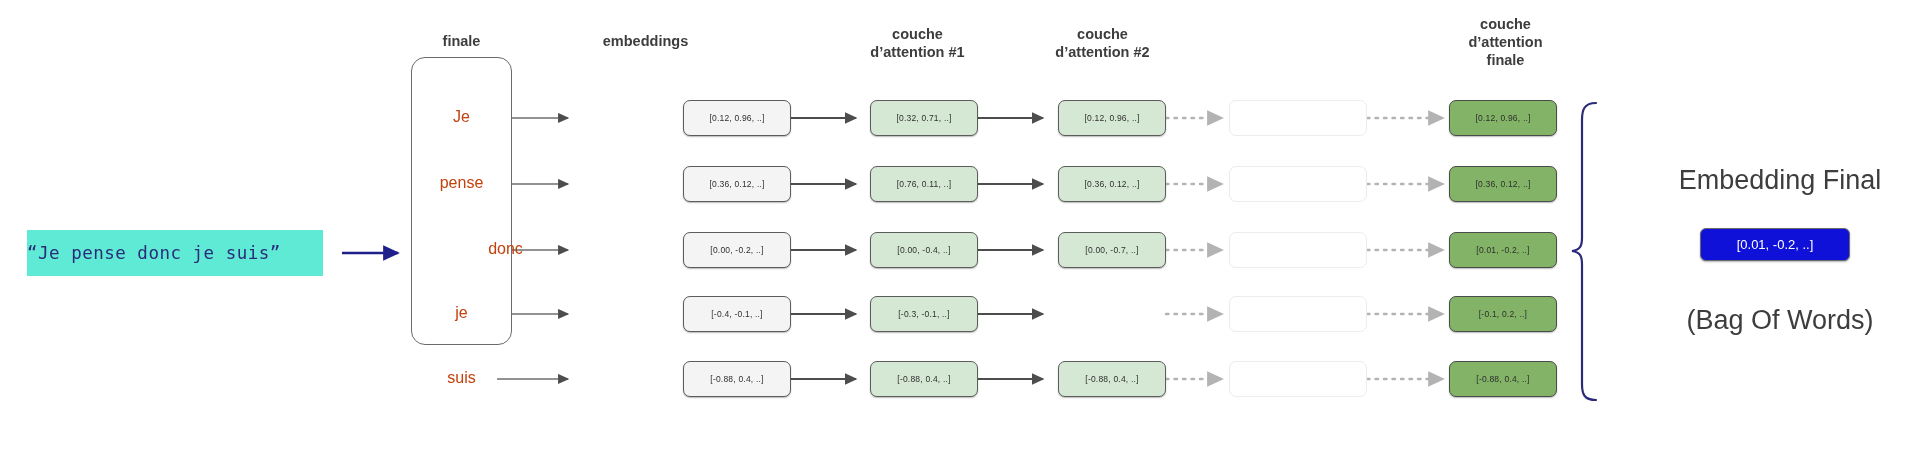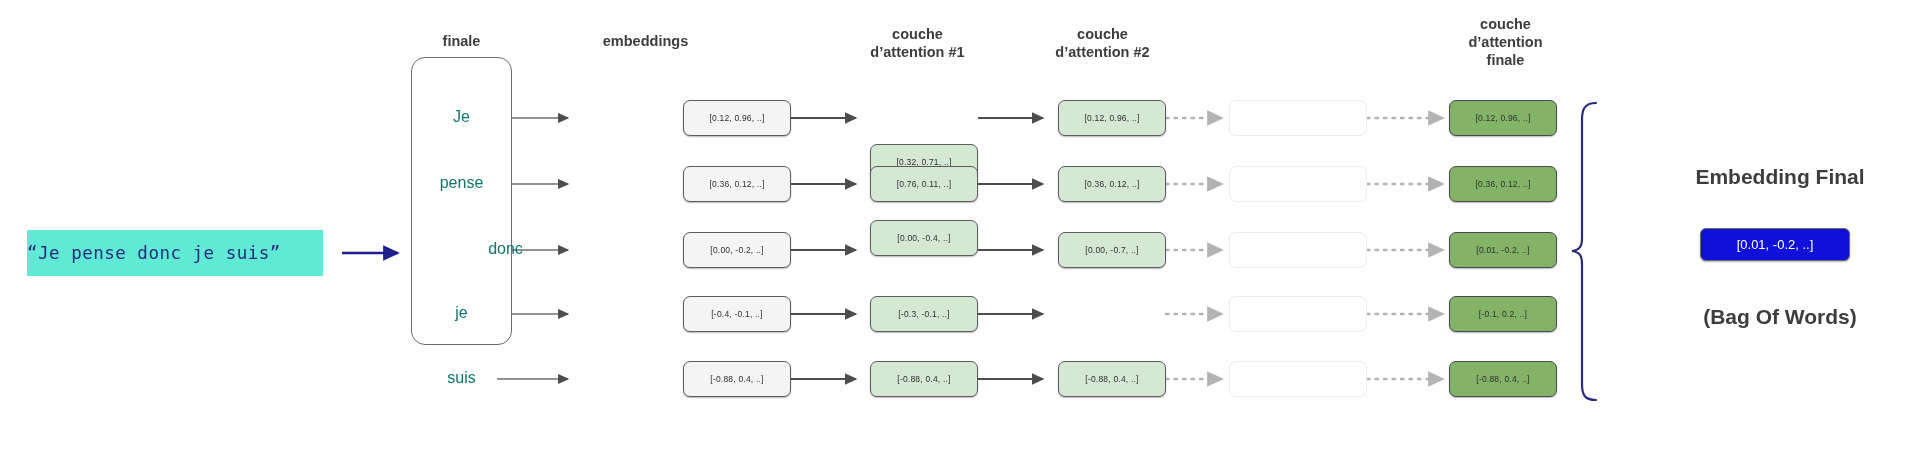--- a/index.html
+++ b/index.html
@@ -61,21 +61,21 @@
     border-radius: 14px;
     background: #ffffff;
     box-sizing: border-box;
   }
   .token-label {
     position: absolute;
     width: 101px;
     left: 411px;
     text-align: center;
     font-size: 16px;
-    color: #0f766e;
+    color: #c2410c;
   }
 
   
   .vbox {
     position: absolute;
     box-sizing: border-box;
     border-radius: 7px;
     display: flex;
     align-items: center;
     justify-content: center;
@@ -108,22 +108,22 @@
     left: 0; top: 0;
     width: 1932px;
     height: 462px;
     pointer-events: none;
   }
 
   
   .rhs-title {
     position: absolute;
     text-align: center;
-    font-size: 21px;
-    font-weight: bold;
+    font-size: 27px;
+    font-weight: normal;
     color: #3d3d3d;
     white-space: nowrap;
   }
   .final-emb {
     position: absolute;
     box-sizing: border-box;
     background: #0f11d8;
     border: 1.5px solid #6b6b6b;
     border-radius: 6px;
     display: flex;
@@ -232,23 +232,23 @@
   <div class="token-label" style="top:240px;padding-left:44px;">donc</div>
   <div class="token-label" style="top:304px;">je</div>
   <div class="token-label" style="top:369px;">suis</div>
 
   <div class="vbox embed" style="left:683px; top:100px; width:108px; height:36px;">[0.12, 0.96, ..]</div>
   <div class="vbox embed" style="left:683px; top:166px; width:108px; height:36px;">[0.36, 0.12, ..]</div>
   <div class="vbox embed" style="left:683px; top:232px; width:108px; height:36px;">[0.00, -0.2, ..]</div>
   <div class="vbox embed" style="left:683px; top:296px; width:108px; height:36px;">[-0.4, -0.1, ..]</div>
   <div class="vbox embed" style="left:683px; top:361px; width:108px; height:36px;">[-0.88, 0.4, ..]</div>
 
-  <div class="vbox attn" style="left:870px; top:100px; width:108px; height:36px;margin-top:44px;">[0.32, 0.71, ..]</div>
+  <div class="vbox attn" style="left:870px; top:100px; width:108px; height:36px;">[0.32, 0.71, ..]</div>
   <div class="vbox attn" style="left:870px; top:166px; width:108px; height:36px;">[0.76, 0.11, ..]</div>
-  <div class="vbox attn" style="left:870px; top:220px; width:108px; height:36px;">[0.00, -0.4, ..]</div>
+  <div class="vbox attn" style="left:870px; top:232px; width:108px; height:36px;">[0.00, -0.4, ..]</div>
   <div class="vbox attn" style="left:870px; top:296px; width:108px; height:36px;">[-0.3, -0.1, ..]</div>
   <div class="vbox attn" style="left:870px; top:361px; width:108px; height:36px;">[-0.88, 0.4, ..]</div>
 
   <div class="vbox attn" style="left:1058px; top:100px; width:108px; height:36px;">[0.12, 0.96, ..]</div>
   <div class="vbox attn" style="left:1058px; top:166px; width:108px; height:36px;">[0.36, 0.12, ..]</div>
   <div class="vbox attn" style="left:1058px; top:232px; width:108px; height:36px;">[0.00, -0.7, ..]</div>
   <div class="vbox attn" style="left:1058px; top:361px; width:108px; height:36px;">[-0.88, 0.4, ..]</div>
 
   <div class="vbox empty" style="left:1229px; top:100px; width:138px; height:36px;"></div>
   <div class="vbox empty" style="left:1229px; top:166px; width:138px; height:36px;"></div>

